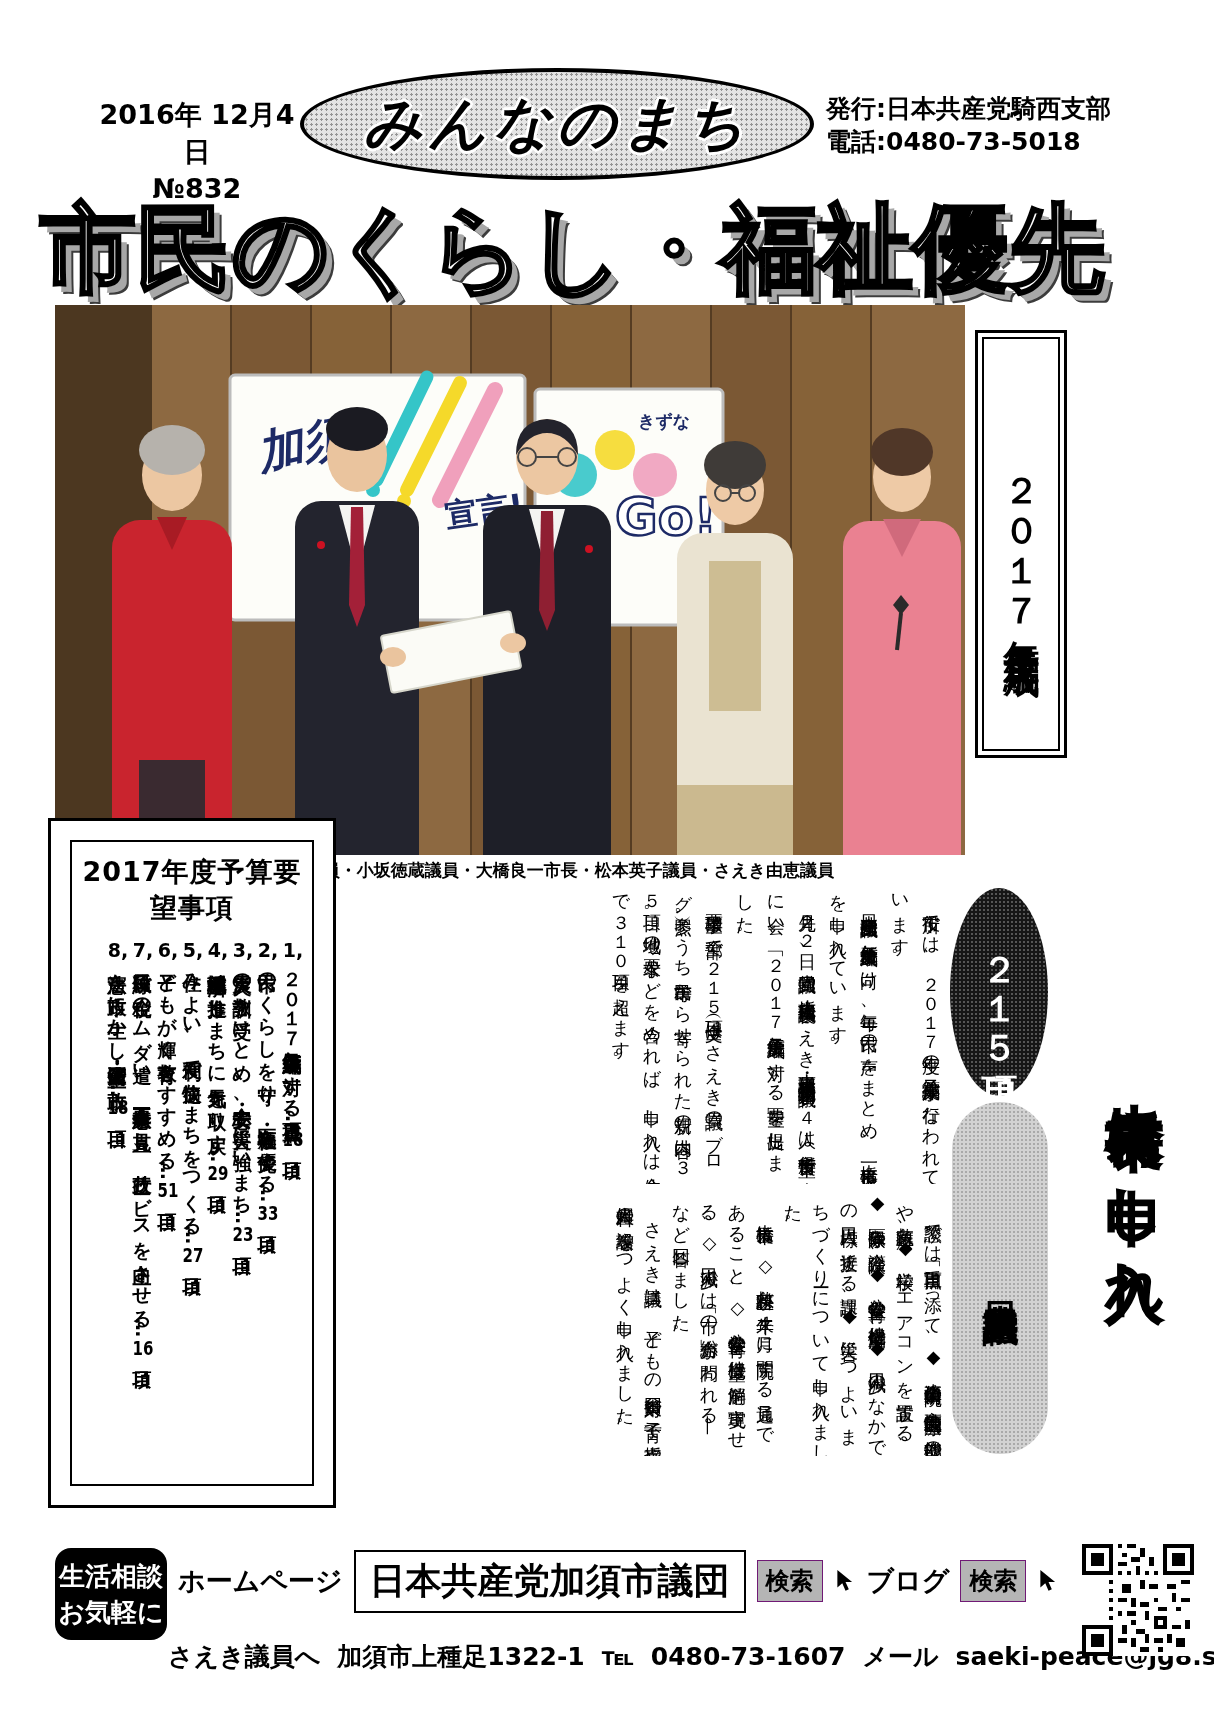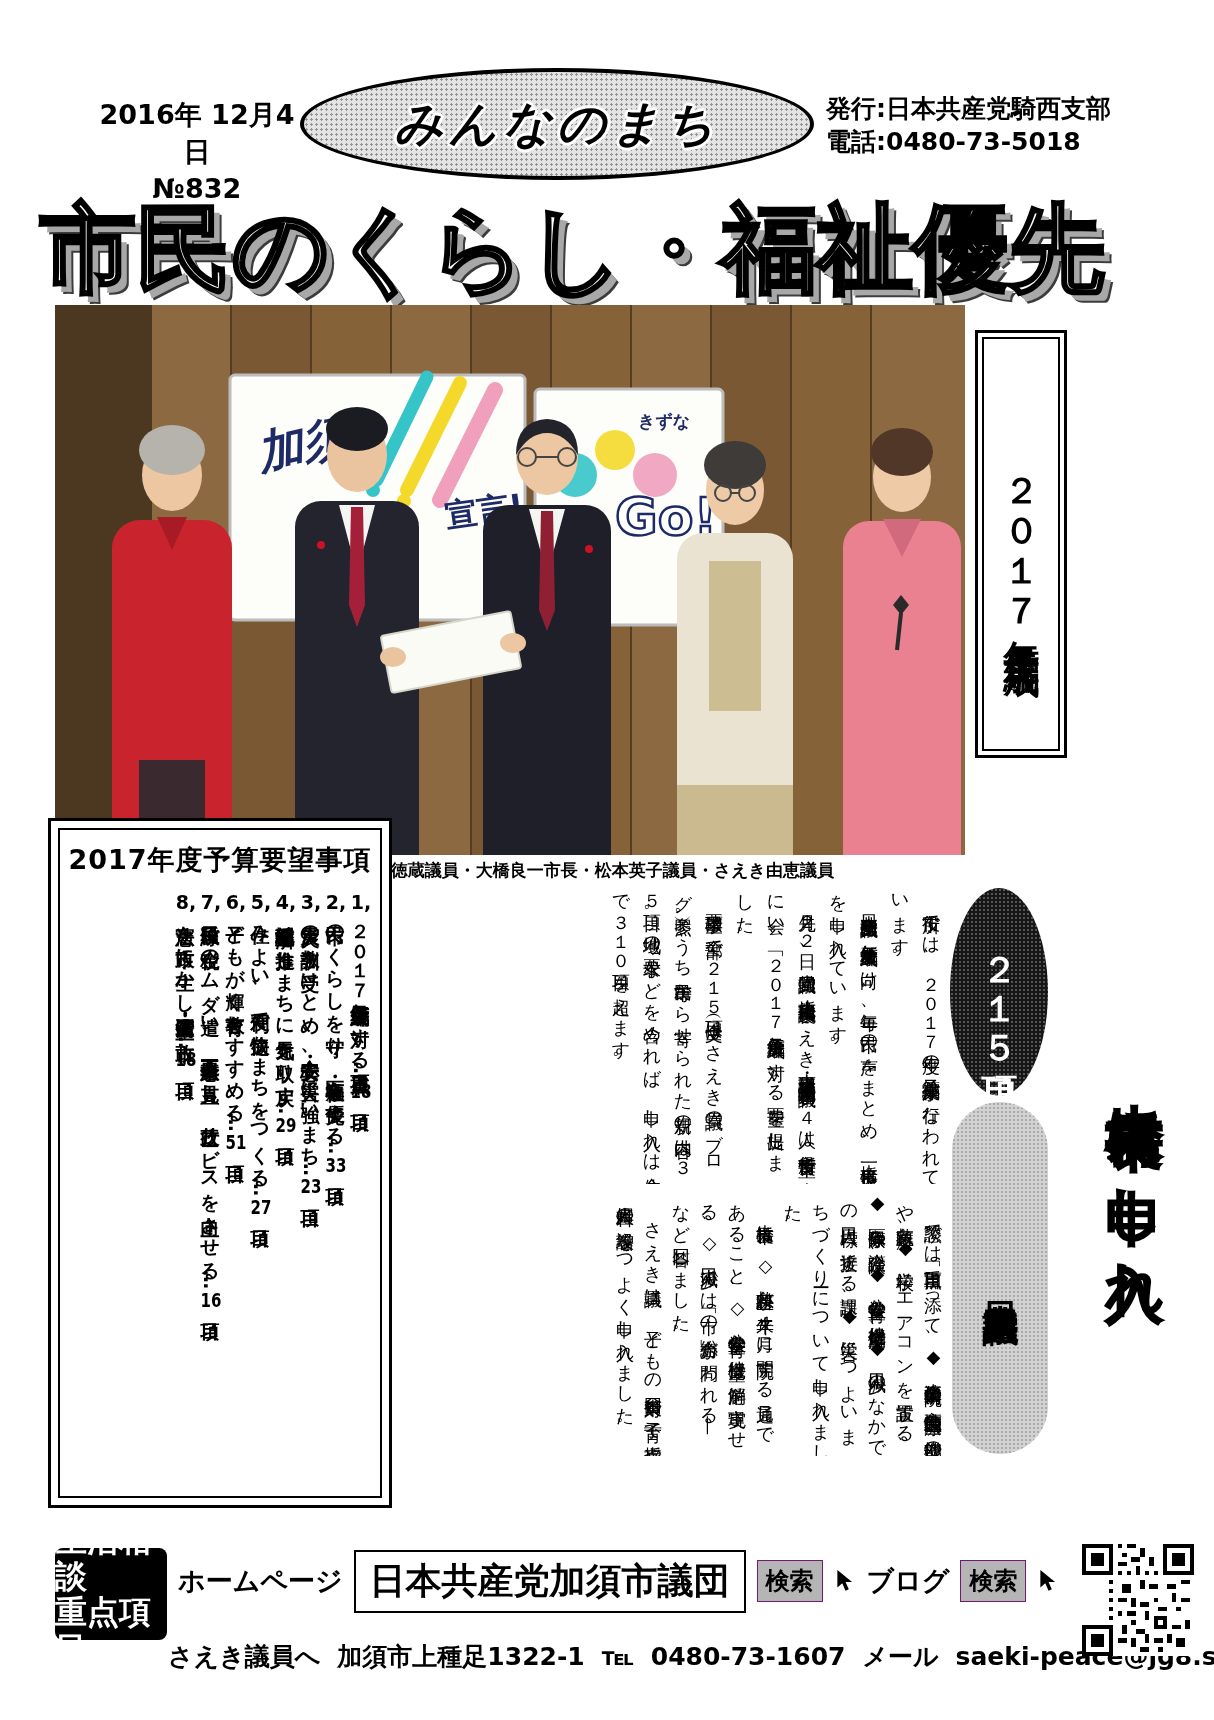--- a/index.html
+++ b/index.html
@@ -13,21 +13,21 @@
 
   
   #date-block { left:92px; top:96px; width:210px; text-align:center;
     font-weight:bold; font-size:27px; line-height:37px; }
   #masthead-oval { left:300px; top:68px; width:514px; height:112px;
     border:4px solid #000; border-radius:50%;
     background-color:#e4e4e4;
     background-image:radial-gradient(#949494 1.2px, transparent 1.4px);
     background-size:5px 5px;
     display:flex; align-items:center; justify-content:center; }
-  #masthead-text { font-size:48px; font-weight:bold; font-style:italic;
+  #masthead-text { font-size:58px; font-weight:bold; font-style:italic;
     letter-spacing:5px; color:#000;
     text-shadow:3px 0 0 #fff,-3px 0 0 #fff,0 3px 0 #fff,0 -3px 0 #fff,
       2px 2px 0 #fff,-2px -2px 0 #fff,2px -2px 0 #fff,-2px 2px 0 #fff; }
   #publisher { left:826px; top:92px; font-size:25px; font-weight:bold; line-height:33px; }
 
   #main-headline { left:40px; top:186px; width:1134px; text-align:left;
     font-size:96px; font-weight:bold; white-space:nowrap;
     color:#fff; -webkit-text-stroke:3px #000;
     text-shadow:7px 7px 0 #a8a8a8, 9px 9px 0 #3c3c3c; }
 
@@ -37,22 +37,22 @@
     font-size:17px; font-weight:bold; }
 
   
   #budget-banner { left:975px; top:330px; width:92px; height:428px;
     border:3px solid #000; padding:4px; background:#fff; }
   #budget-banner-inner { border:2px solid #000; width:100%; height:100%;
     display:flex; align-items:center; justify-content:center;
     writing-mode:vertical-rl; font-size:36px; font-weight:bold; letter-spacing:4px; }
 
   
-  #request-box { left:48px; top:818px; width:344px; height:690px;
-    border:3px solid #000; padding:7px; background:#fff; }
+  #request-box { left:48px; top:818px; width:288px; height:690px;
+    border:3px solid #000; padding:19px; background:#fff; }
   #request-inner { border:2px solid #000; width:100%; height:100%; padding:12px 6px 6px; }
   #request-title { text-align:center; font-size:27px; font-weight:bold;
     letter-spacing:1px; margin-bottom:14px; }
   #request-list { writing-mode:vertical-rl; height:574px; width:100%;
     font-size:19px; line-height:24px; font-weight:bold; letter-spacing:.5px; }
   #request-list p { margin:0 1px; }
   .tcu { text-combine-upright:all; }
 
   
   #article-headline { left:1056px; top:888px; width:158px; height:572px;
@@ -71,23 +71,23 @@
     display:flex; align-items:center; justify-content:center;
     writing-mode:vertical-rl; font-size:36px; font-weight:bold; letter-spacing:1px; }
 
   .band { writing-mode:vertical-rl; font-size:18px; letter-spacing:1px; overflow:hidden; }
   #band1 { left:345px; top:882px; width:602px; height:302px; line-height:31px; }
   #band2 { left:345px; top:1192px; width:602px; height:264px; line-height:28px; }
   .band p { margin:0; text-indent:1em; }
 
   
   #consult-box { left:55px; top:1548px; width:112px; height:92px; background:#000;
-    color:#fff; border-radius:8px; display:flex; flex-direction:column;
+    color:#fff; border-radius:16px; display:flex; flex-direction:column;
     align-items:center; justify-content:center;
-    font-size:32px; font-weight:bold; line-height:36px; }
+    font-size:26px; font-weight:bold; line-height:36px; }
   #footer-row1 { left:178px; top:1552px; height:58px; display:flex;
     align-items:center; gap:11px; font-weight:bold; }
   .f-label { font-size:27px; }
   .search-term { border:2px solid #000; padding:5px 14px; font-size:36px; background:#fff; }
   .search-btn { background:#b5b5b5; border:1px solid #701a75; padding:4px 8px; font-size:24px; }
   .cursor { width:22px; height:24px; display:block; }
   #footer-row2 { left:168px; top:1640px; display:flex; gap:17px; align-items:baseline;
     font-size:25px; font-weight:bold; white-space:nowrap; }
   #qr { left:1082px; top:1544px; width:112px; height:112px; display:block; }
 </style>
@@ -240,21 +240,21 @@
 </div>
 
 <div class="abs band" id="band2">
   <p>懇談では「重点項目」に添って、◆済生会栗橋病院の高度急性期医療の一部機能の移転や救急医療、◆学校にエアコンを設置する、◆医療保険や介護保険、◆公立学童保育の待機児童解消、◆人口減少のなかで中長期の人口目標に接近する課題、◆災害につよいまちづくりーについて申し入れました。</p>
   <p>大橋市長は、◇救急科医が来年４月に開院する見通しであること、◇公立学童保育の待機児童は解消を実現させる、◇人口減少では「市の総合力」が問われる―など回答しました。</p>
   <p>さえき議員は、子どもの貧困対策や子育て支援や産婦人科の増設等をつよく申し入れました。</p>
 </div>
 
 <div class="abs" id="consult-box">
   <div>生活相談</div>
-  <div>重点項目</div>
+  <div>お気軽に</div>
 </div>
 
 <div class="abs" id="footer-row1">
   <span class="f-label">ホームページ</span>
   <span class="search-term">日本共産党加須市議団</span>
   <span class="search-btn">検索</span>
   <svg class="cursor" viewBox="0 0 20 22">
       <path d="M3 1 L3 17 L7.5 13 L10.5 20 L13.5 18.5 L10.5 12 L16.5 12 Z" fill="#000"></path>
     </svg>
   <span class="f-label">ブログ</span>

